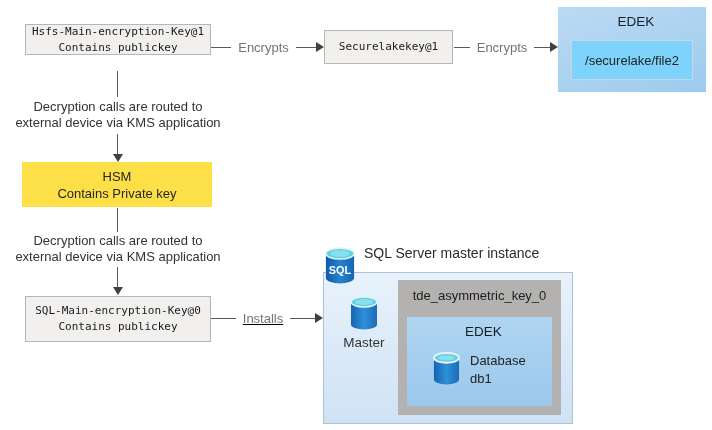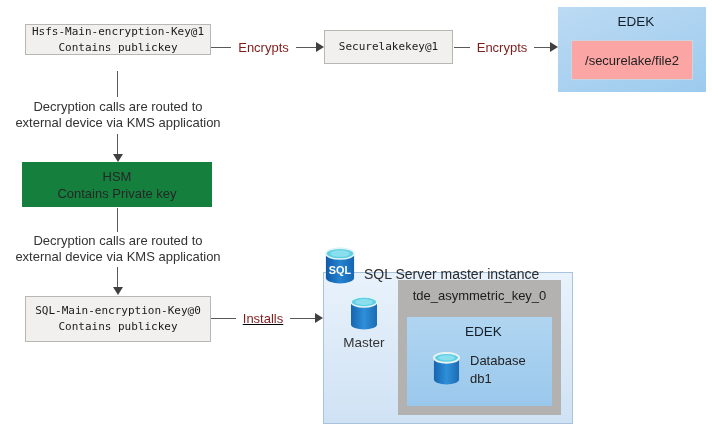--- a/index.html
+++ b/index.html
@@ -8,40 +8,40 @@
 
   
   .keybox{position:absolute;background:#f1f0ef;border:1px solid #b9b7b4;
           font-family:"DejaVu Sans Mono",monospace;font-size:11px;color:#1a1a1a;
           display:flex;flex-direction:column;justify-content:center;
           text-align:center;line-height:16px;box-sizing:border-box;}
 
   
   .hconn{position:absolute;display:flex;align-items:center;}
   .cline{height:1px;background:#595959;flex:1;}
-  .clabel{font-size:13px;color:#7f1d1d;padding:0 7px;white-space:nowrap;}
+  .clabel{font-size:13px;color:#737373;padding:0 7px;white-space:nowrap;}
   .arrow-r{width:0;height:0;border-top:5px solid transparent;
            border-bottom:5px solid transparent;border-left:8px solid #404040;}
 
   
   .vconn{position:absolute;display:flex;flex-direction:column;align-items:center;}
   .vline{width:1px;background:#595959;flex:1;}
   .arrow-d{width:0;height:0;border-left:5px solid transparent;
            border-right:5px solid transparent;border-top:8px solid #404040;}
 
   .note{position:absolute;font-size:13px;color:#333;text-align:center;line-height:16px;}
 
-  .hsm{position:absolute;background:#15803d;display:flex;flex-direction:column;
+  .hsm{position:absolute;background:#fde047;display:flex;flex-direction:column;
        justify-content:center;text-align:center;font-size:13px;color:#262626;
        line-height:17px;box-sizing:border-box;}
 
   .edek-top{position:absolute;background:linear-gradient(160deg,#bcdaf3,#9ccbee);
             box-sizing:border-box;}
   .edek-title{font-size:13.5px;color:#141e28;text-align:center;margin-top:7px;margin-left:8px;}
-  .whitebox{position:absolute;background:#fca5a5;border:1px solid #c9d6e2;
+  .whitebox{position:absolute;background:#7dd3fc;border:1px solid #c9d6e2;
             font-size:13px;color:#222;display:flex;align-items:center;
             justify-content:center;box-sizing:border-box;}
 
   .container-box{position:absolute;background:linear-gradient(180deg,#e9f2fb,#cfe2f4);
                  border:1px solid #a9c3dc;box-sizing:border-box;}
   .tde{position:absolute;background:#b3b2b1;box-sizing:border-box;}
   .tde-title{font-size:13px;color:#1c1c1c;text-align:center;margin-top:8px;}
   .edek-inner{position:absolute;background:linear-gradient(180deg,#b0d5f1,#9ac8ec);}
 
   .icon{position:absolute;}
@@ -139,21 +139,21 @@
           <stop offset="0.5" stop-color="#2583cf"></stop>
           <stop offset="1" stop-color="#1566b2"></stop>
       </linearGradient>
     </defs>
     <path d="M4,14 v45 a26,10 0 0 0 52,0 v-45 z" fill="url(#g1)"></path>
     <ellipse cx="30" cy="14" rx="26" ry="10" fill="#5fcfe2" stroke="#dff4f8" stroke-width="3"></ellipse>
     <ellipse cx="30" cy="14" rx="18" ry="6" fill="#8adfee"></ellipse>
     <text x="30" y="52" text-anchor="middle" font-family="Liberation Sans, sans-serif" font-size="20" font-weight="bold" fill="#ffffff">SQL</text>
   </svg>
 
-  <div class="lbl lbl-sql-title" style="left:364px;top:266px;">SQL Server master instance</div>
+  <div class="lbl lbl-sql-title" style="left:364px;top:245px;">SQL Server master instance</div>
 
   <svg class="icon" style="left:349px;top:294px;" width="30" height="38" viewBox="0 0 60 72">
     <defs>
       <linearGradient id="g2" x1="0" y1="0" x2="1" y2="0">
         <stop offset="0" stop-color="#1565af"></stop>
           <stop offset="0.5" stop-color="#2f8fd9"></stop>
           <stop offset="1" stop-color="#1b6cb4"></stop>
       </linearGradient>
     </defs>
     <path d="M4,14 v45 a26,10 0 0 0 52,0 v-45 z" fill="url(#g2)"></path>

